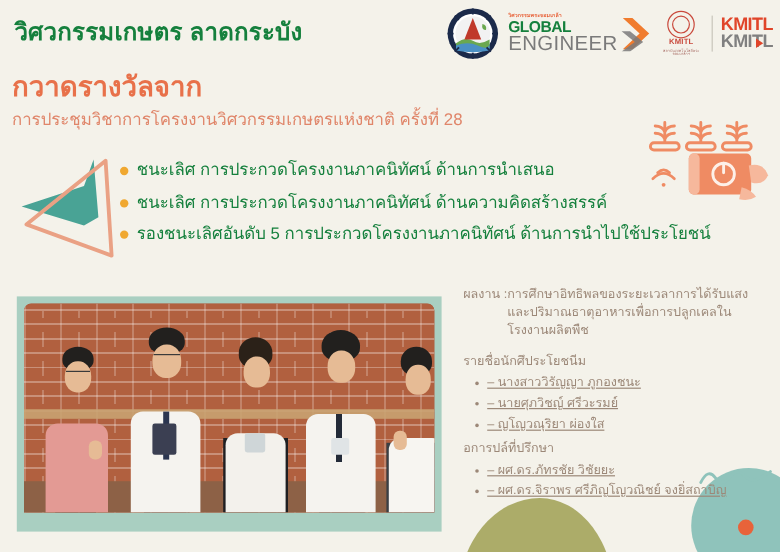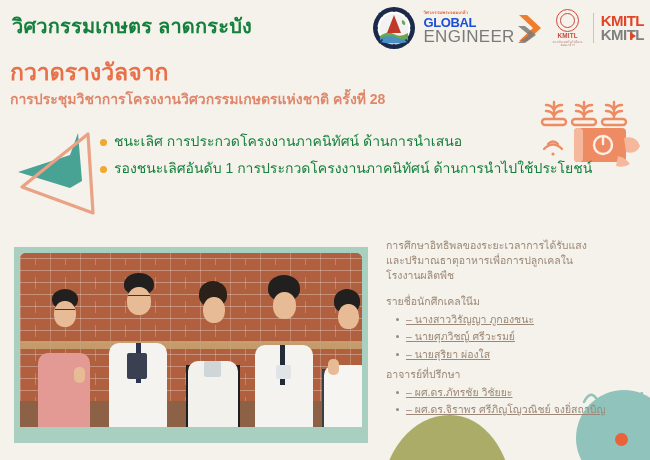--- a/index.html
+++ b/index.html
@@ -76,21 +76,21 @@
     font-size: 23px;
     font-weight: bold;
     color: #e8714a;
     white-space: nowrap;
   }
   .title-sub2 {
     position: absolute;
     left: 10px;
     top: 88px;
     font-size: 14px;
-    font-weight: bold;
+    font-weight: normal;
     color: #e0866a;
     white-space: nowrap;
   }
 
   
   .logos {
     position: absolute;
     right: 6px;
     top: 5px;
     height: 46px;
@@ -116,21 +116,21 @@
     font-size: 4.4px;
     color: #e8633a;
     font-weight: bold;
     letter-spacing: .1px;
     display: block;
     margin-bottom: 1px;
   }
   .ge-global {
     font-size: 13px;
     font-weight: bold;
-    color: #1d4ed8;
+    color: #15803d;
     display: block;
     letter-spacing: -.4px;
   }
   .ge-engineer {
     font-size: 17px;
     color: #7a7a7a;
     display: block;
     letter-spacing: .3px;
     margin-top: -1px;
   }
@@ -480,21 +480,25 @@
     <path d="M110 40 q12 -3 16 8 q-4 9 -14 6 z" fill="#f6b89c"></path>
   </svg>
 
   <div class="awards">
     <div class="award-row">
       <span class="award-dot"></span>
       <span class="award-text">ชนะเลิศ การประกวดโครงงานภาคนิทัศน์ ด้านการนำเสนอ</span>
     </div>
     <div class="award-row">
       <span class="award-dot"></span>
-      <span class="award-text">รองชนะเลิศอันดับ 1 การประกวดโครงงานภาคนิทัศน์ ด้านการนำไปใช้ประโยชน์</span>
+      <span class="award-text">ชนะเลิศ การประกวดโครงงานภาคนิทัศน์ ด้านความคิดสร้างสรรค์</span>
+    </div>
+    <div class="award-row">
+      <span class="award-dot"></span>
+      <span class="award-text">รองชนะเลิศอันดับ 5 การประกวดโครงงานภาคนิทัศน์ ด้านการนำไปใช้ประโยชน์</span>
     </div>
   </div>
 
   <div class="photo-frame">
     <div class="photo">
       <div class="brickwall"></div>
       <div class="wood-rail"></div>
       <div class="floor"></div>
 
       <div class="person" style="left:14px;width:62px;height:150px;">
@@ -538,34 +542,35 @@
         <div class="body-shirt" style="left:4px;width:46px;height:62px;background:#f7f5f1;"></div>
         <div class="hair" style="left:14px;bottom:114px;width:26px;height:24px;"></div>
         <div class="head" style="left:18px;bottom:98px;width:21px;height:25px;"></div>
         <div style="position:absolute;left:8px;bottom:52px;width:11px;height:16px;background:#e6bb95;border-radius:5px;"></div>
       </div>
     </div>
   </div>
 
   <div class="right-col">
     <div class="work-line">
+      <span class="work-label">ผลงาน : </span>
       <span class="work-body">
         <div>การศึกษาอิทธิพลของระยะเวลาการได้รับแสง</div>
         <div>และปริมาณธาตุอาหารเพื่อการปลูกเคลใน</div>
         <div>โรงงานผลิตพืช</div>
       </span>
     </div>
 
-    <div class="section-head">รายชื่อนักศึกเคลในีม</div>
+    <div class="section-head">รายชื่อนักศึประโยชนีม</div>
     <ul class="name-list">
       <li>– นางสาววิรัญญา ภูกองชนะ</li>
       <li>– นายศุภวิชญ์ ศรีวะรมย์</li>
-      <li>– นายสุริยา ผ่องใส</li>
+      <li>– ญโญวณุริยา ผ่องใส</li>
     </ul>
 
-    <div class="section-head" style="margin-top:4px;">อาจารย์ที่ปรึกษา</div>
+    <div class="section-head" style="margin-top:4px;">อการปล์ที่ปรึกษา</div>
     <ul class="name-list">
       <li>– ผศ.ดร.ภัทรชัย วิชัยยะ</li>
       <li>– ผศ.ดร.จิราพร ศรีภิญโญวณิชย์ จงยิ่สถาบิญ</li>
     </ul>
   </div>
 
 </div>
 
 </body></html>

